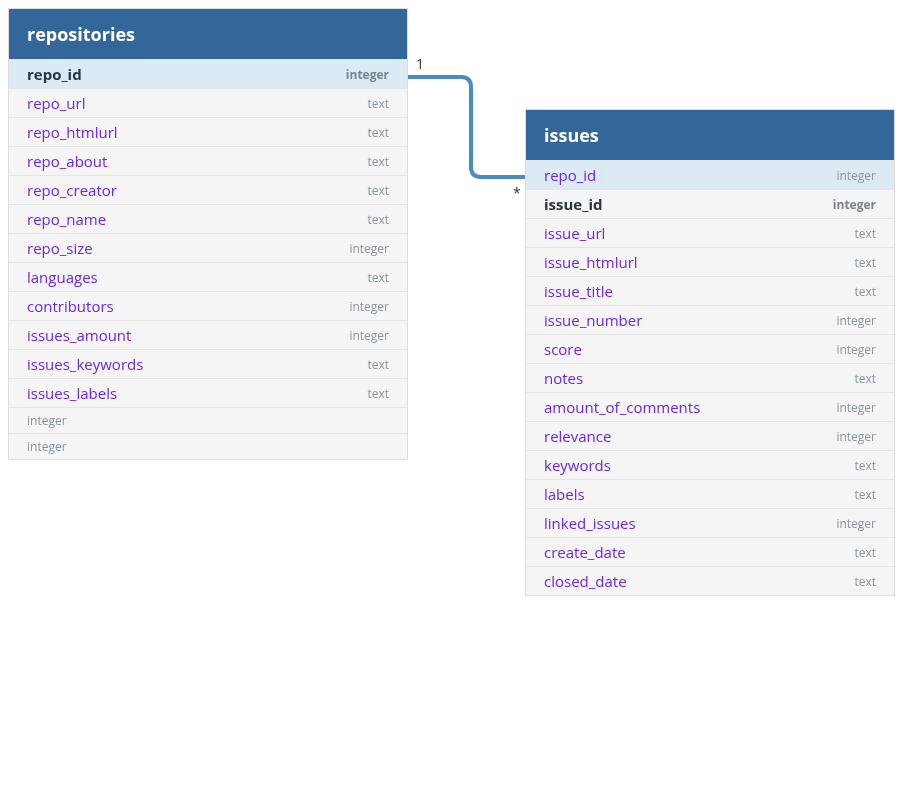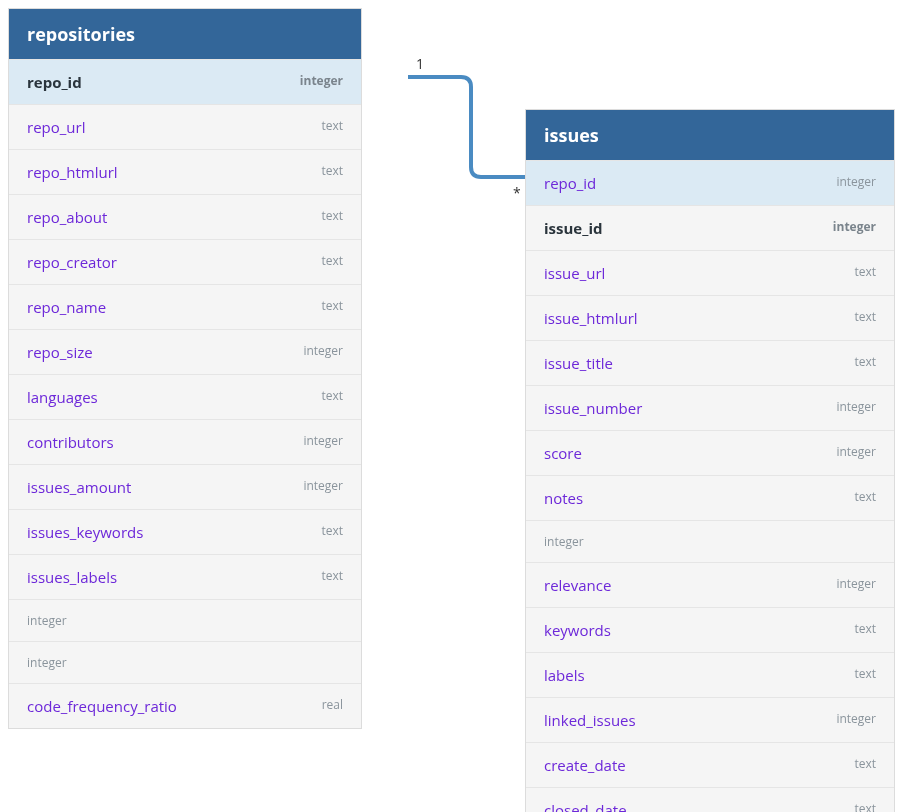--- a/index.html
+++ b/index.html
@@ -22,21 +22,22 @@
     .table-header {
       background: #336699;
       color: #ffffff;
       font-weight: 700;
       font-size: 18px;
       padding: 13px 18px;
     }
     .table-row {
       display: flex;
       justify-content: space-between;
-      padding: 12px 18px;
+      align-items: center;
+      padding: 4px 18px;
       border-top: 1px solid #e5e5e5;
       font-size: 15px;
     }
     .table-row.highlighted {
       background: #dbeaf4;
     }
     .col-name {
       color: #6d28d9;
     }
     .col-name.bold {
@@ -47,21 +48,21 @@
       color: #8a949c;
       font-size: 12px;
     }
     .col-type.bold {
       font-weight: 700;
       color: #7a848c;
     }
     #table-repositories {
       left: 8px;
       top: 8px;
-      width: 354px;
+      width: 400px;
     }
     #table-issues {
       left: 525px;
       top: 109px;
       width: 370px;
     }
     .connector {
       position: absolute;
       pointer-events: none;
     }
@@ -130,24 +131,20 @@
       <div class="table-row">
         <span class="col-name">issues_labels</span>
         <span class="col-type">text</span>
       </div>
       <div class="table-row">
         <span class="col-type">integer</span>
       </div>
       <div class="table-row">
         <span class="col-type">integer</span>
       </div>
-      <div class="table-row">
-        <span class="col-name">code_frequency_ratio</span>
-        <span class="col-type">real</span>
-      </div>
     </div>
 </div>
 
 <div id="table-issues" class="table">
   <div class="table-header">issues</div>
   <div id="issues-body">
       <div class="table-row highlighted">
         <span class="col-name">repo_id</span>
         <span class="col-type">integer</span>
       </div>
@@ -173,20 +170,21 @@
       </div>
       <div class="table-row">
         <span class="col-name">score</span>
         <span class="col-type">integer</span>
       </div>
       <div class="table-row">
         <span class="col-name">notes</span>
         <span class="col-type">text</span>
       </div>
       <div class="table-row">
+        <span class="col-name">amount_of_comments</span>
         <span class="col-type">integer</span>
       </div>
       <div class="table-row">
         <span class="col-name">relevance</span>
         <span class="col-type">integer</span>
       </div>
       <div class="table-row">
         <span class="col-name">keywords</span>
         <span class="col-type">text</span>
       </div>

